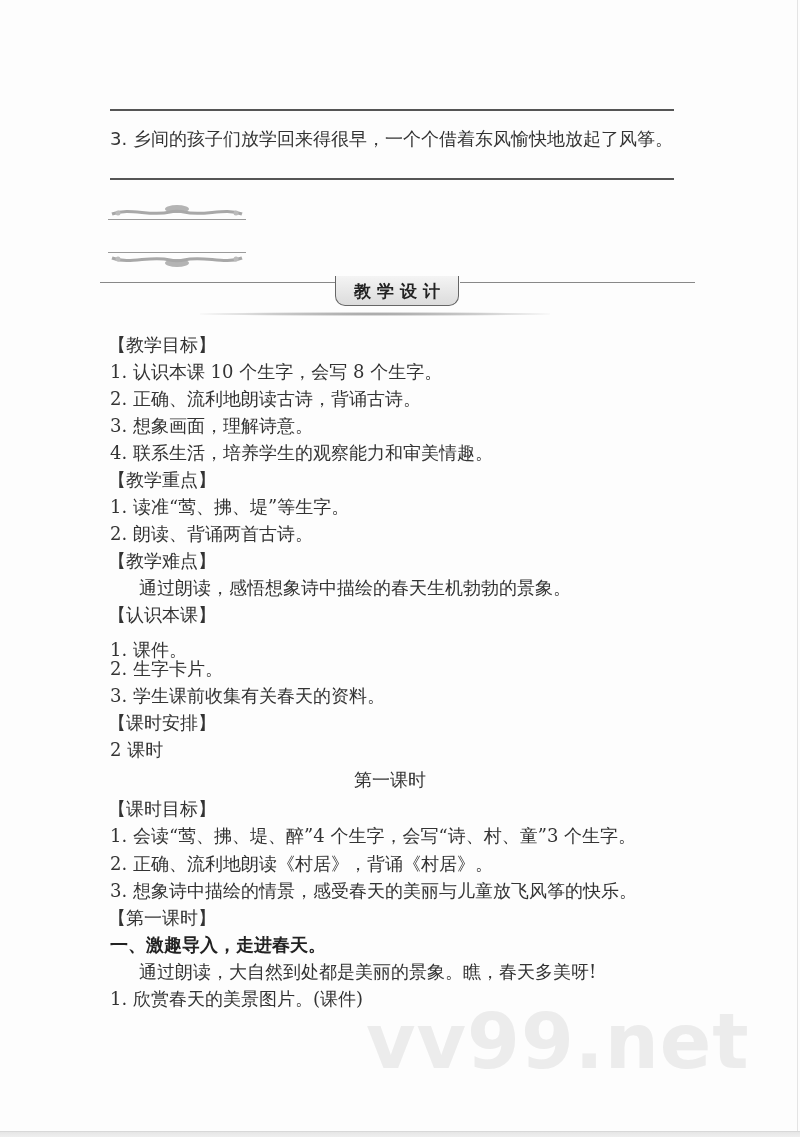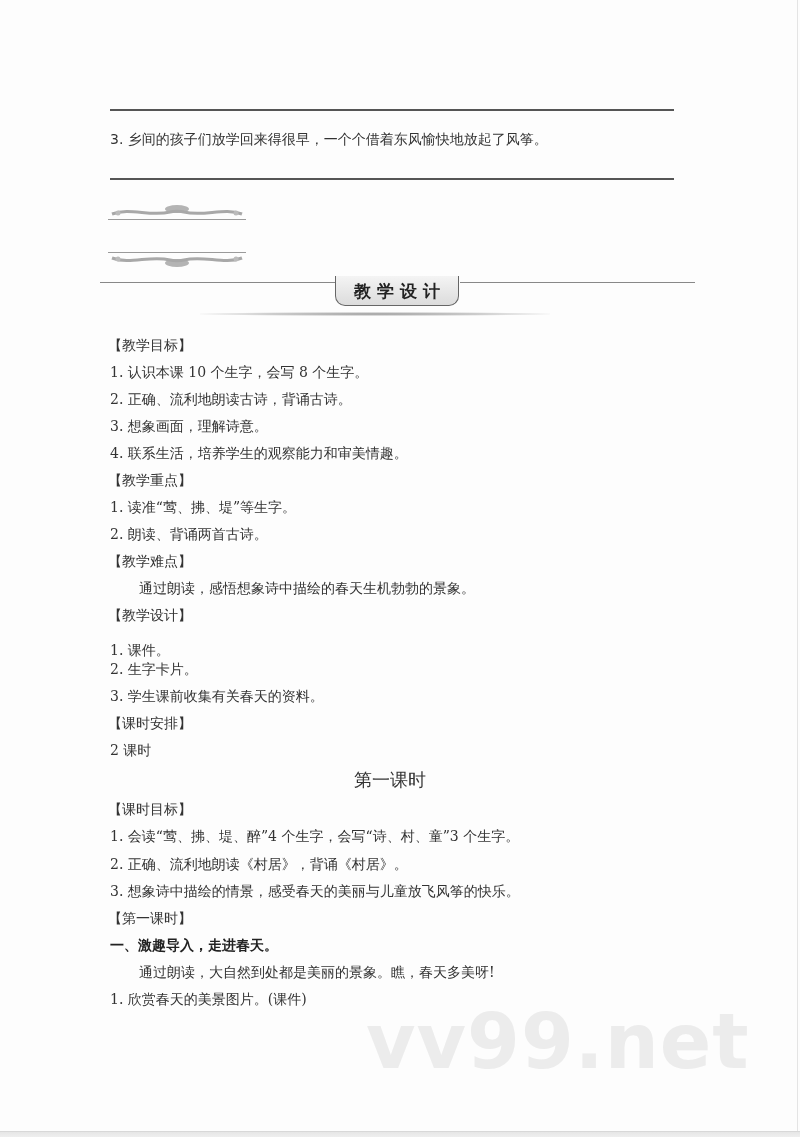--- a/index.html
+++ b/index.html
@@ -11,21 +11,21 @@
   }
   .page-edge {
     position:absolute; left:0; right:0; top:1131px; height:6px;
     background:linear-gradient(#e6e6e6,#f0f0f0);
     border-top:1px solid #d8d8d8;
   }
   .page-right-edge {
     position:absolute; top:0; bottom:6px; right:2px; width:1px; background:#e4e4e4;
   }
   .line { position:absolute; left:110px; width:564px; height:2px; background:#555; }
-  .t { position:absolute; font-size:14px; line-height:16px; white-space:nowrap; }
+  .t { position:absolute; font-size:18px; line-height:16px; white-space:nowrap; }
   .sans { font-family:"DejaVu Sans","Liberation Sans",sans-serif; }
   .bold { font-weight:bold; color:#222; }
 
   
   .ornament { position:absolute; left:106px; top:203px; width:142px; height:66px; }
   .orn-band { position:absolute; left:4px; right:4px; height:12px; }
   .orn-band.top { top:2px; }
   .orn-band.bot { bottom:2px; }
   .orn-rule { position:absolute; left:2px; right:2px; height:1px; background:#9a9a9a; }
   .orn-title {
@@ -100,21 +100,21 @@
 <div class="t" style="left:110px; top:418px;">3. 想象画面，理解诗意。</div>
 <div class="t" style="left:110px; top:445px;">4. 联系生活，培养学生的观察能力和审美情趣。</div>
 
 <div class="t" style="left:108px; top:472px;">【教学重点】</div>
 <div class="t" style="left:110px; top:499px;">1. 读准“莺、拂、堤”等生字。</div>
 <div class="t" style="left:110px; top:526px;">2. 朗读、背诵两首古诗。</div>
 
 <div class="t" style="left:108px; top:553px;">【教学难点】</div>
 <div class="t" style="left:139px; top:580px;">通过朗读，感悟想象诗中描绘的春天生机勃勃的景象。</div>
 
-<div class="t" style="left:108px; top:607px;">【教学设计】</div>
+<div class="t" style="left:108px; top:607px;">【认识本课】</div>
 <div class="t" style="left:110px; top:634px;margin-top:8px;">1. 课件。</div>
 <div class="t" style="left:110px; top:661px;">2. 生字卡片。</div>
 <div class="t" style="left:110px; top:688px;">3. 学生课前收集有关春天的资料。</div>
 
 <div class="t" style="left:108px; top:715px;">【课时安排】</div>
 <div class="t" style="left:110px; top:742px;">2 课时</div>
 
 <div class="t lesson-title" style="left:354px; top:769px;">第一课时</div>
 <div class="t" style="left:108px; top:801px;">【课时目标】</div>
 <div class="t" style="left:110px; top:828px;">1. 会读“莺、拂、堤、醉”4 个生字，会写“诗、村、童”3 个生字。</div>

